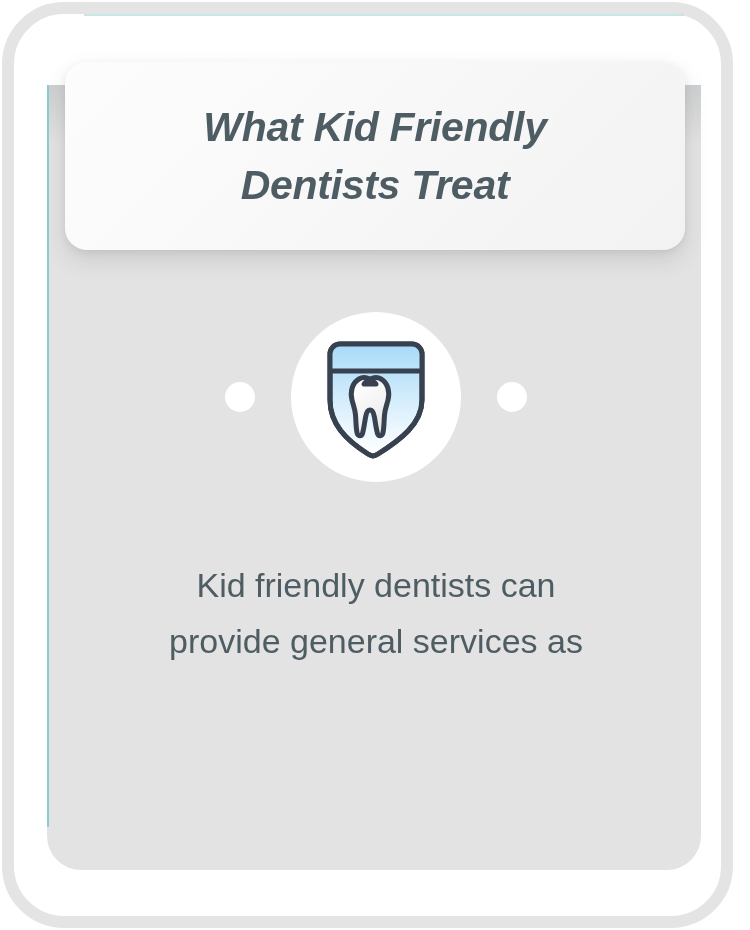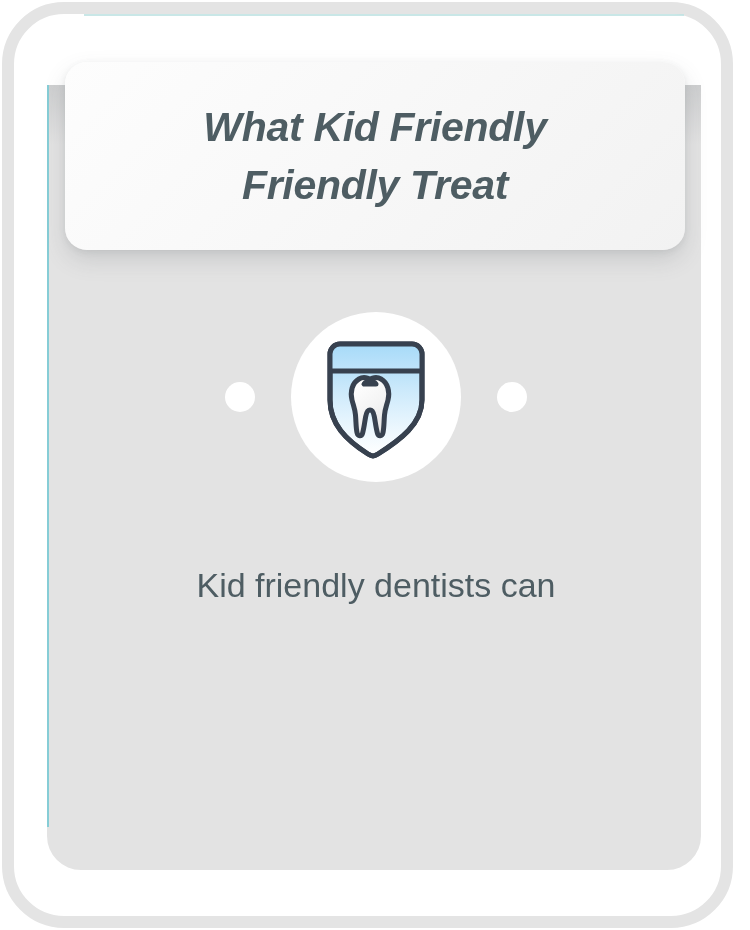--- a/index.html
+++ b/index.html
@@ -205,21 +205,22 @@
                  c1.2 -5 1 -11 1.6 -18 c0.5 -6 2 -9 3.5 -15
                  c2 -8 0 -17 -7 -21 c-5 -3 -12 -1 -17 5 Z" fill="url(#toothGrad)" stroke="#37414f" stroke-width="5" stroke-linejoin="round"></path>
       </svg>
     </div>
 
     <div class="side-dot right"></div>
   </div>
 
   <div class="body-copy">
     <span class="line">Kid friendly dentists can</span>
+    <span class="line">provide general services as</span>
   </div>
 </div>
 
 <div class="header-card">
   <div class="header-title">
     <span class="line">What Kid Friendly</span>
-    <span class="line">Friendly Treat</span>
+    <span class="line">Dentists Treat</span>
   </div>
 </div>
 
 </body></html>

